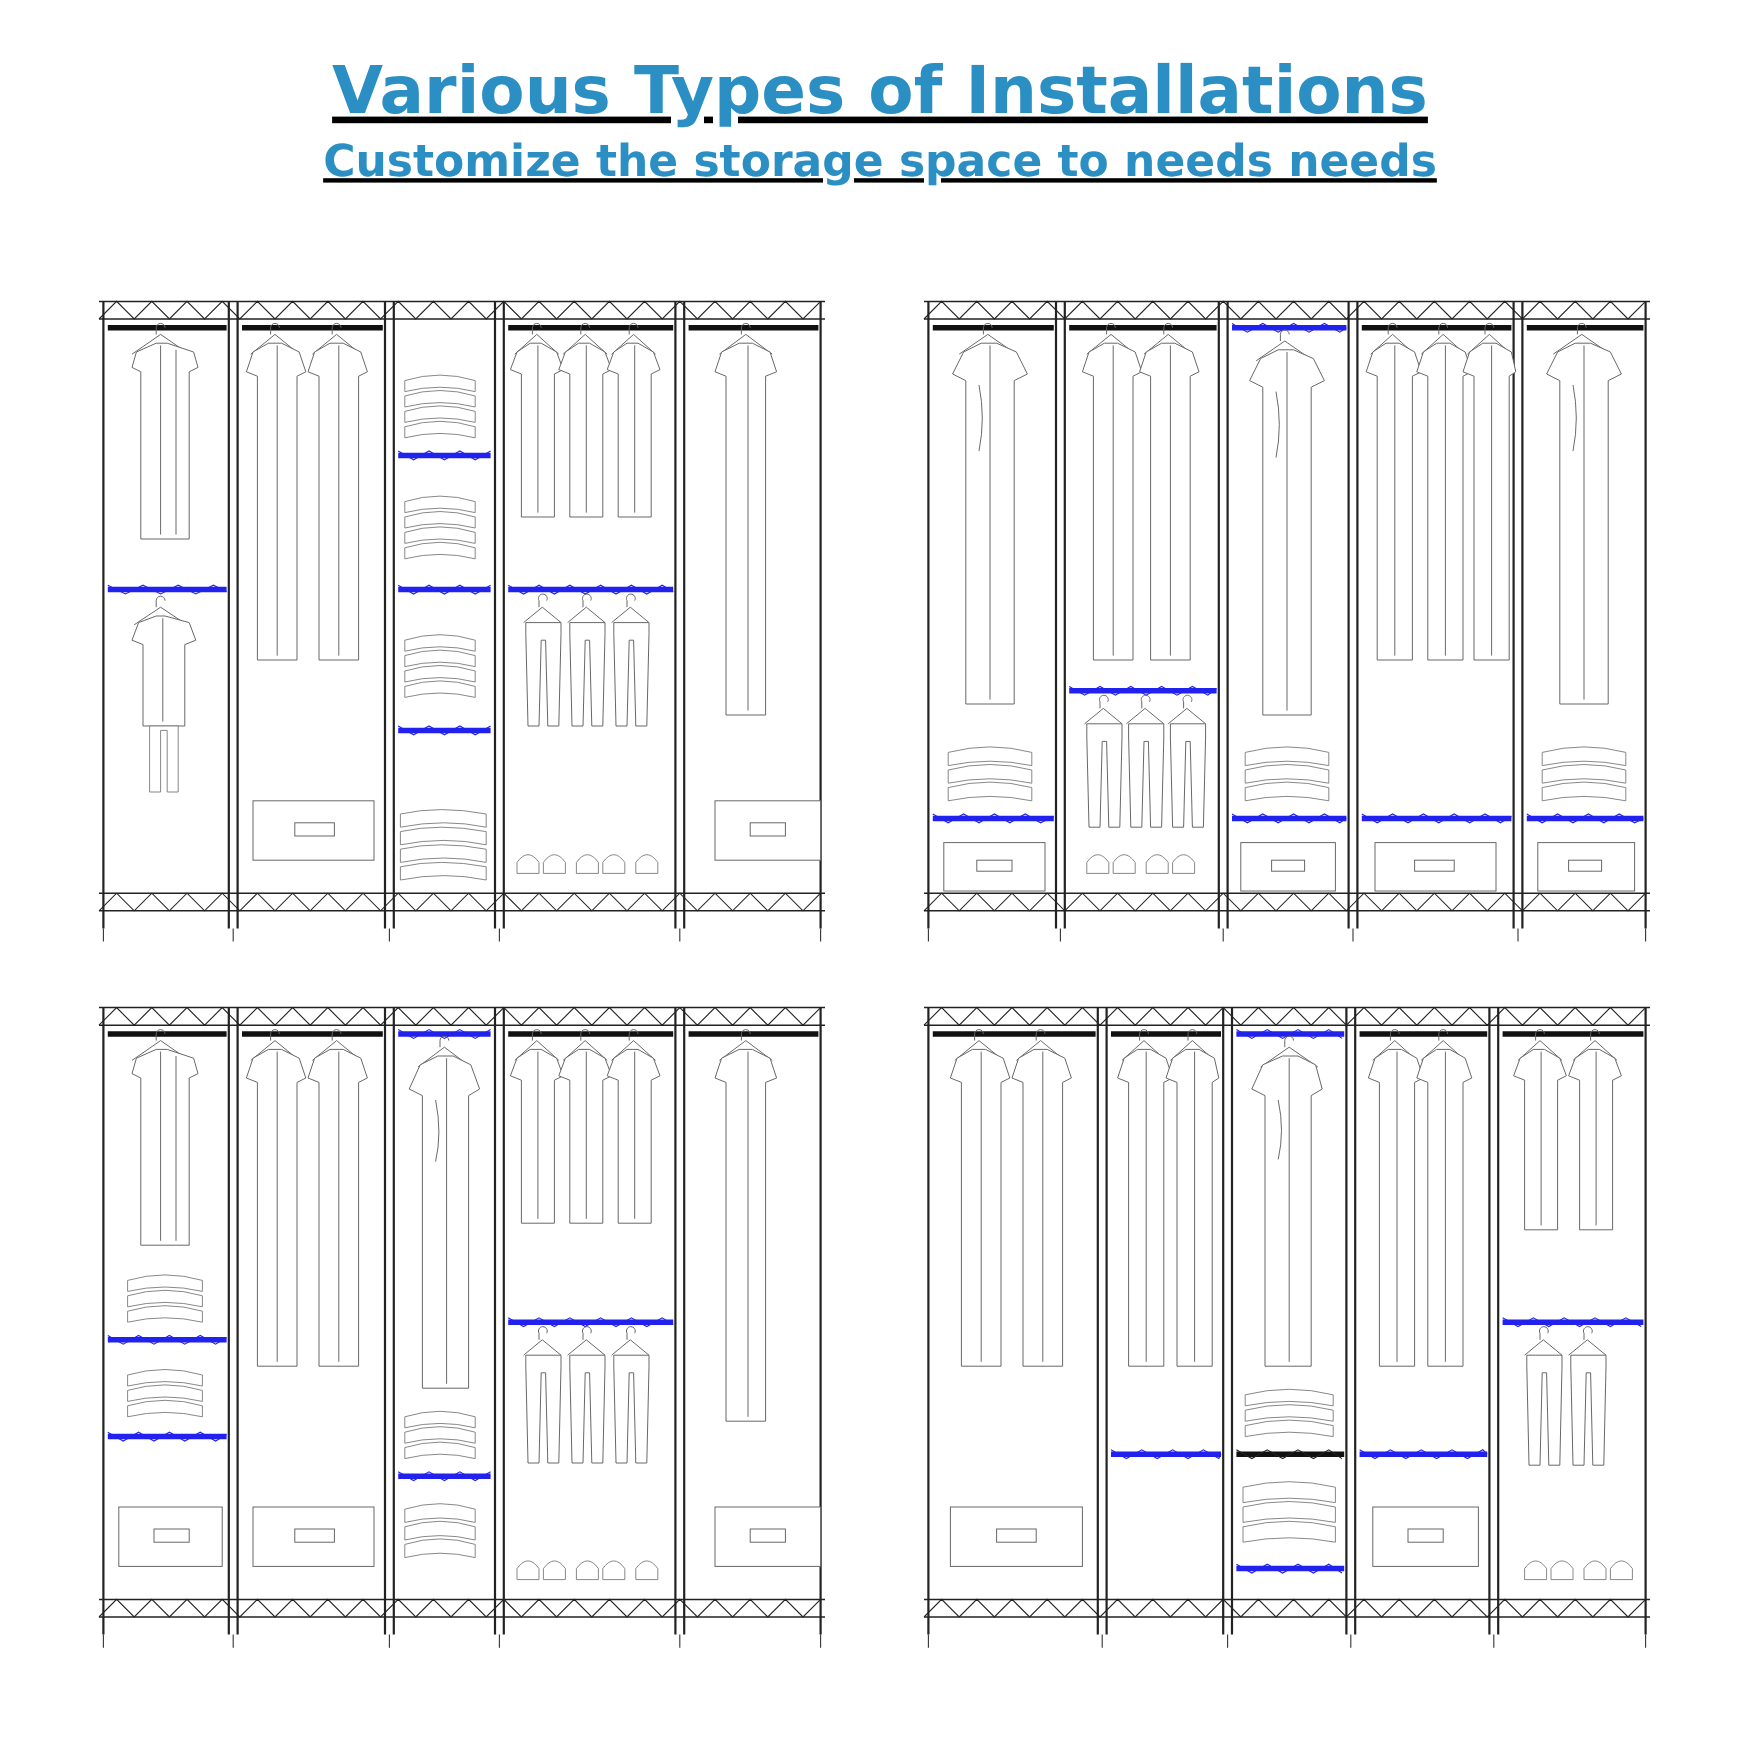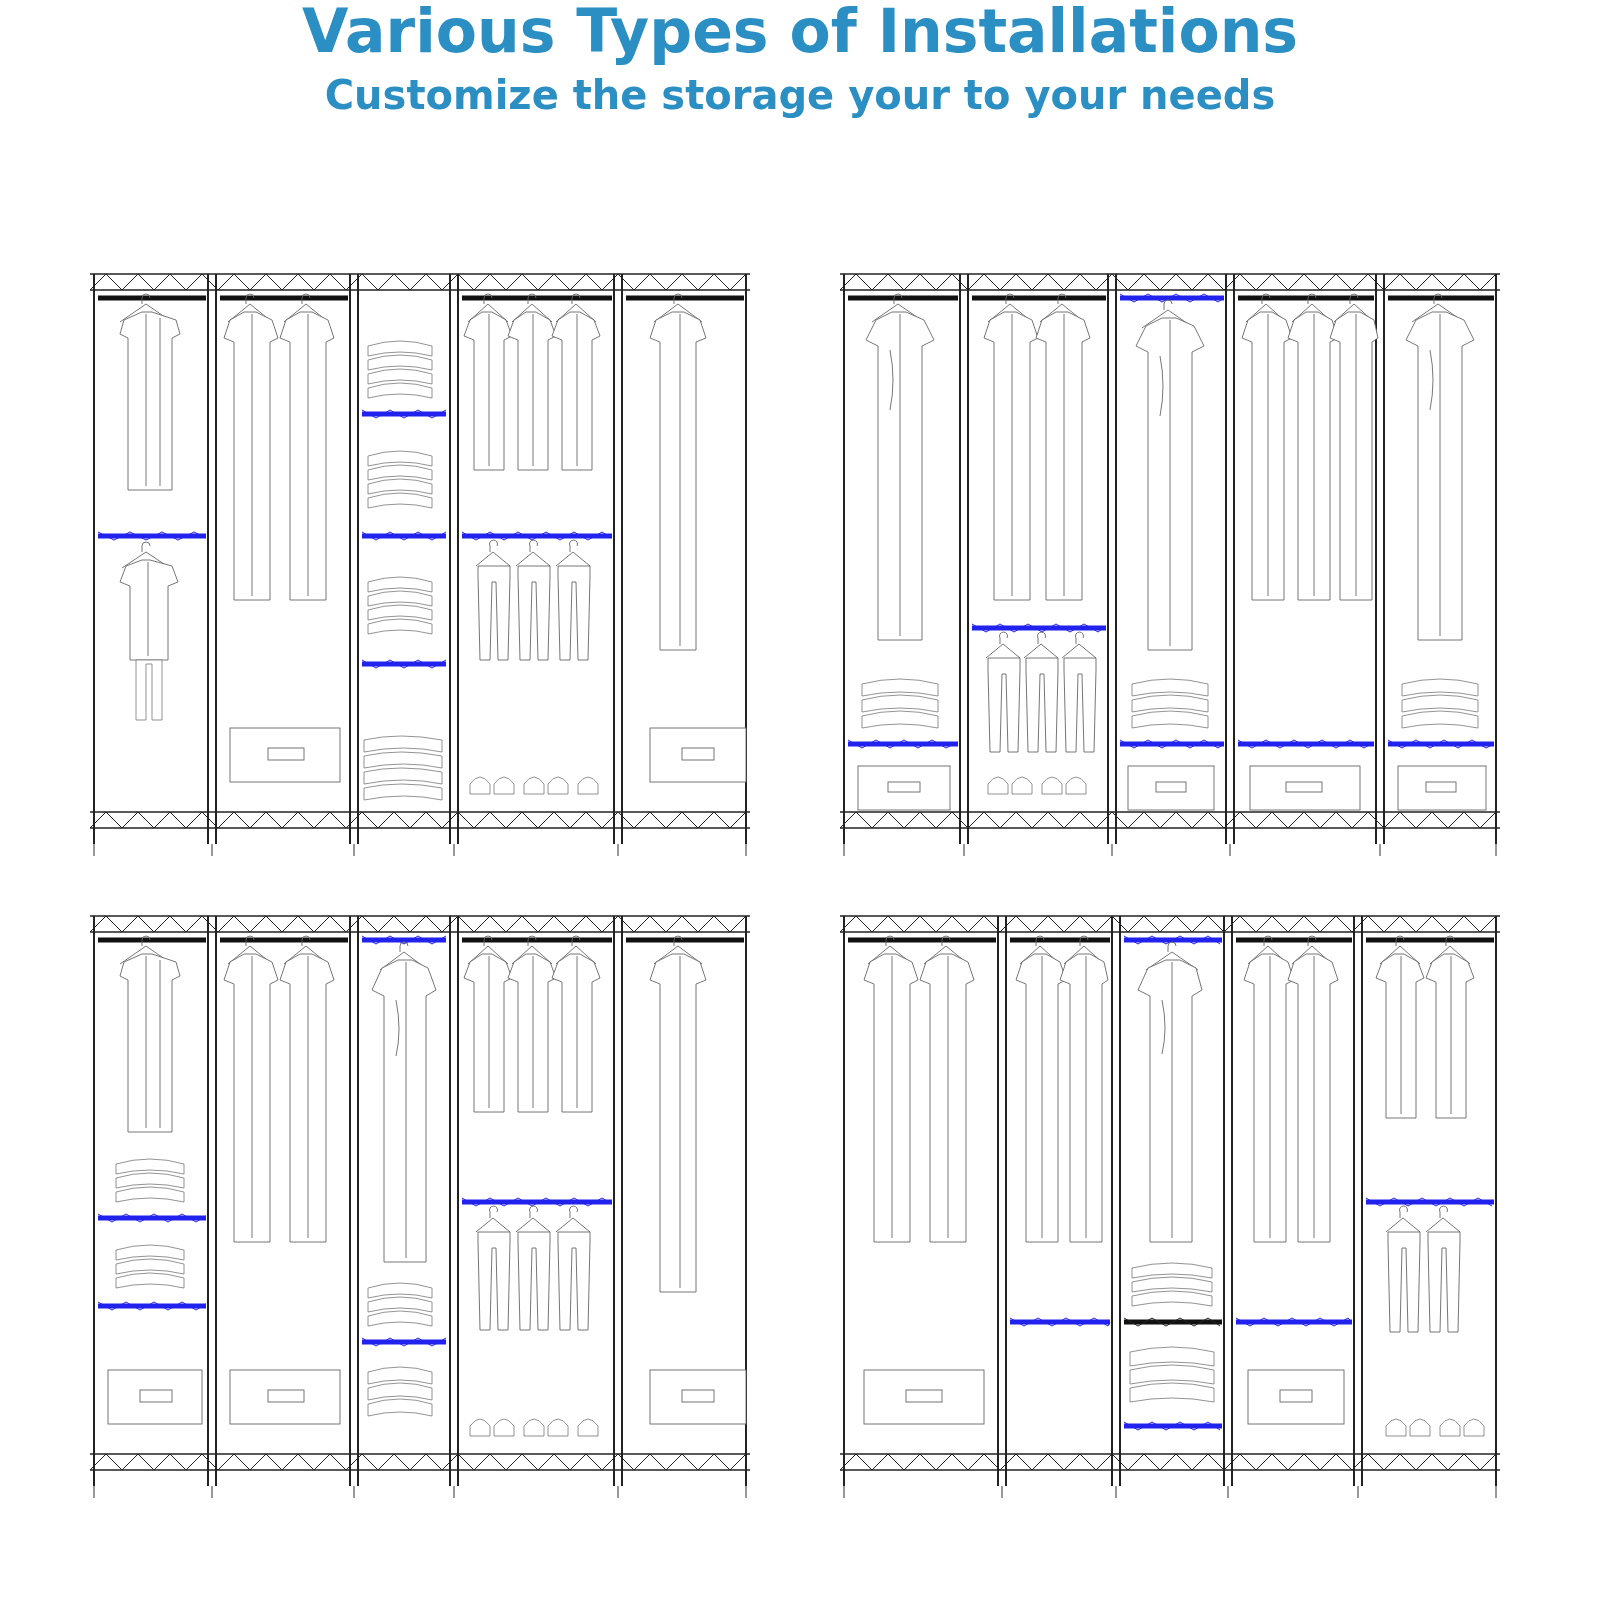--- a/index.html
+++ b/index.html
@@ -14,20 +14,22 @@
     overflow: hidden;
   }
   .page {
     position: relative;
     width: 1600px;
     height: 1600px;
     background: #ffffff;
   }
   .header {
     text-align: center;
+    padding-top: 52px;
+    text-decoration: underline;
   }
   .title {
     color: #2b8fc4;
     font-size: 60px;
     font-weight: bold;
     letter-spacing: 0px;
     line-height: 1.05;
     margin: 0;
   }
   .subtitle {
@@ -72,21 +74,21 @@
   .box { fill: #ffffff; stroke: #666666; stroke-width: 0.9; }
   .post { fill: none; stroke: #222222; stroke-width: 2; }
 </style>
 </head>
 <body>
 
 <div class="page">
 
   <div class="header">
     <h1 class="title">Various Types of Installations</h1>
-    <h2 class="subtitle">Customize the storage your to your needs</h2>
+    <h2 class="subtitle">Customize the storage space to needs needs</h2>
   </div>
 
   <div class="diagram-grid">
 
     <div class="panel p-tl">
       <svg viewBox="0 0 680 600" xmlns="http://www.w3.org/2000/svg">
         <g>
           <line class="frame" x1="10" y1="14" x2="670" y2="14"></line>
           <line class="frame" x1="10" y1="30" x2="670" y2="30"></line>
           <path class="mesh" d="M10,30 L26,14 L42,30 L58,14 L74,30 L90,14 L106,30 L122,14 L138,30 L154,14 L170,30 L186,14 L202,30 L218,14 L234,30 L250,14 L266,30 L282,14 L298,30 L314,14 L330,30 L346,14 L362,30 L378,14 L394,30 L410,14 L426,30 L442,14 L458,30 L474,14 L490,30 L506,14 L522,30 L538,14 L554,30 L570,14 L586,30 L602,14 L618,30 L634,14 L650,30 L666,14"></path>

